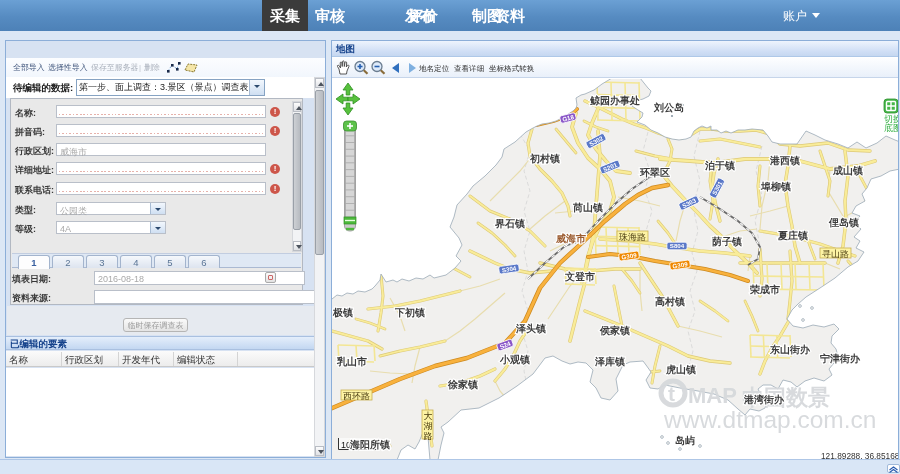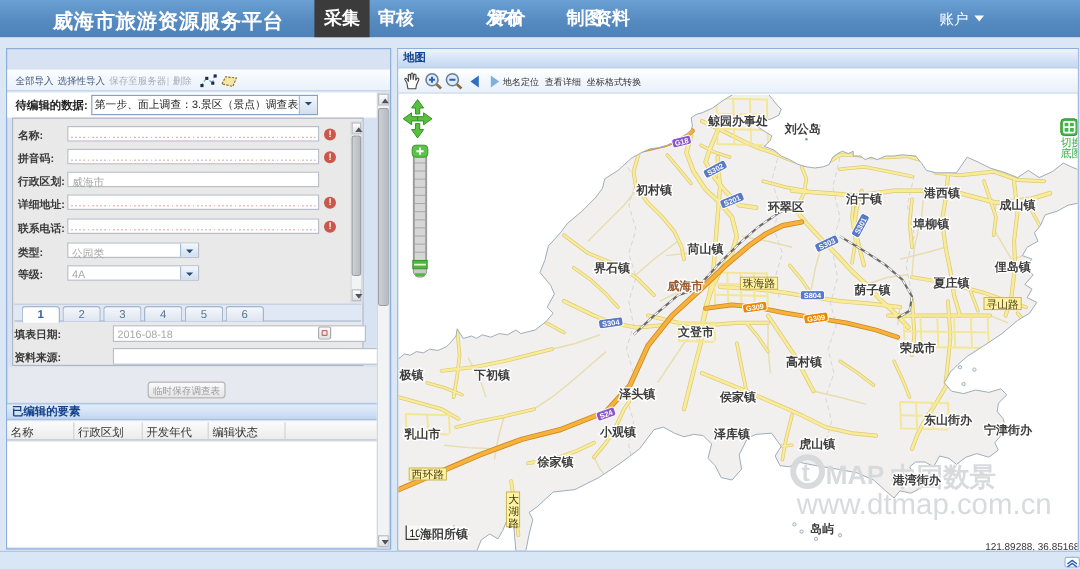--- a/index.html
+++ b/index.html
@@ -18,21 +18,21 @@
 
 
 .panel { position:absolute; border:1px solid #8caed8; background:#d7e2f2; }
 .phead { position:absolute; left:0; top:0; right:0; height:16px;
   background:linear-gradient(#eef4fd,#cfdef5 70%,#c5d7f0); border-bottom:1px solid #aec8e8;
   color:#15428b; font-size:9.5px; font-weight:bold; line-height:16px; padding-left:4px; }
 #lpanel { left:5px; top:40px; width:321px; height:418px; }
 #mpanel { left:331px; top:40px; width:568px; height:419px; background:#fff; }
 
 
-#ltool { position:absolute; left:0; top:17px; width:319px; height:18px;
+#ltool { position:absolute; left:0; top:17px; width:319px; height:36px;
   background:linear-gradient(#fcfdff,#e9f1fb); border-bottom:1px solid #c9d7ec;
   font-size:9px; line-height:19px; color:#4a5f82; }
 #ltool span { transform-origin:0 50%; transform:scale(0.88); top:0; height:19px; display:inline-block; line-height:19px; }
 .tlink { color:#44597e; }
 .tgray { color:#a8afba; }
 .tsep { color:#c0c6d0; }
 
 #datarow { position:absolute; left:0; top:36px; width:319px; height:21px; background:#fff; }
 #datarow label { position:absolute; left:7px; top:5px; font-size:9.5px; font-weight:bold; color:#222; }
 #dselect { position:absolute; left:70px; top:2px; width:189px; height:17px; background:#fff;
@@ -95,21 +95,20 @@
   background:#d9e6f6; border-top:1px solid #aec6e6; }
 #bbtn { position:absolute; left:887px; top:4px; width:13px; height:9px; background:#fdfdfe; border:1px solid #9fb9da; border-radius:2px; }
 
 #collbtn { position:absolute; left:308px; top:2px; width:13px; height:11px; background:linear-gradient(#fefefe,#e3ecf8);
   border:1px solid #9fb9da; border-radius:2px; color:#2a5db0; font-size:9px; line-height:10px; text-align:center; font-weight:bold; }
 </style>
 </head>
 <body>
 
 <div id="topbar">
-  <div id="title">威海市旅游资源服务平台</div>
   <div class="mitem" id="m1">采集</div>
   <div class="mitem" style="left:314px;width:32px;">审核</div>
   <div class="mitem" style="left:359px;width:32px;margin-left:48px;">评价</div>
   <div class="mitem" style="left:404px;width:32px;">发布</div>
   <div class="mitem" style="left:451px;width:32px;margin-left:20px;">制图</div>
   <div class="mitem" style="left:494px;width:32px;">资料</div>
   <div id="acct">账户</div>
 </div>
 
 <div class="panel" id="lpanel">

